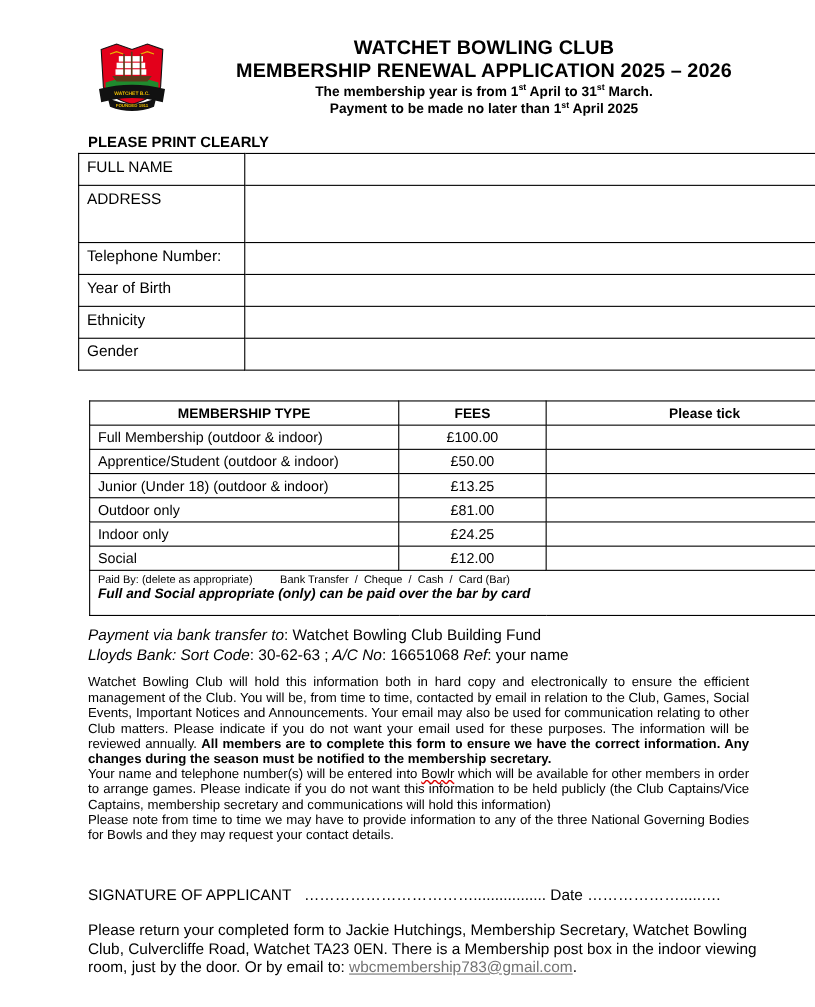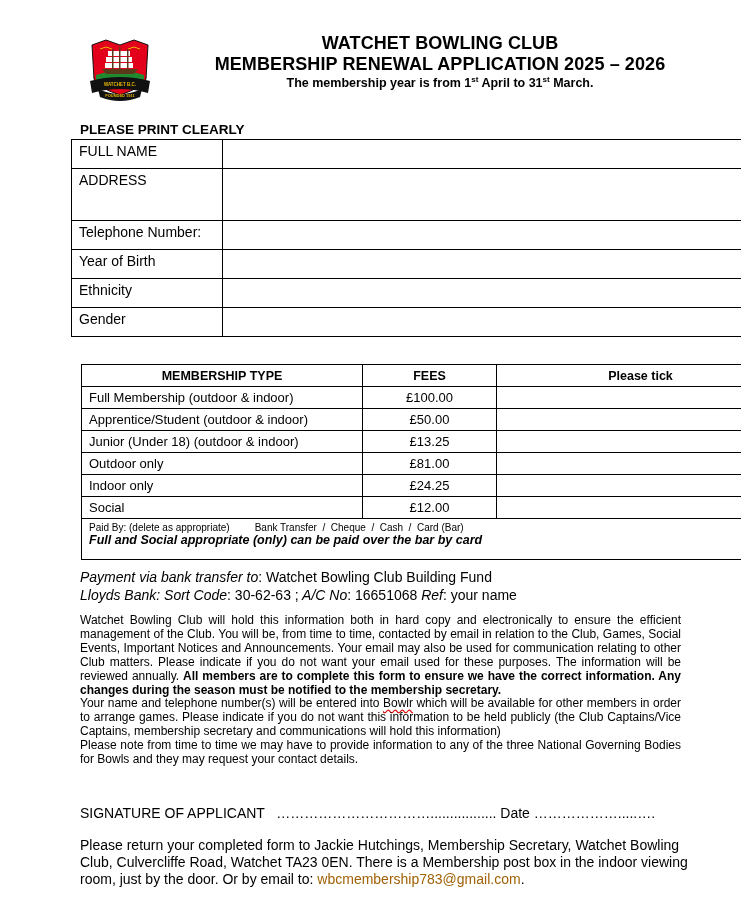--- a/index.html
+++ b/index.html
@@ -25,21 +25,21 @@
   .paid-line { font-size: 10px; white-space: pre; }
   .card-note { font-size: 12.5px; font-weight: bold; font-style: italic; }
   .bank { position: absolute; left: 80px; top: 568px; font-size: 14px; line-height: 18px; }
   .bank i { font-style: italic; }
   .bank .u { text-decoration-color: #1f4fa3; }
   .privacy { position: absolute; left: 80px; top: 614px; width: 601px; font-size: 12px; line-height: 13.9px; text-align: justify; }
   .privacy p { margin: 0; }
   .squiggle { text-decoration: underline wavy #d00; }
   .signature { position: absolute; left: 80px; top: 805px; font-size: 14px; white-space: pre; }
   .return { position: absolute; left: 80px; top: 837px; width: 610px; font-size: 14px; line-height: 17px; }
-  .return a { color: #a16207; }
+  .return a { color: #737373; text-decoration: underline; }
 </style>
 </head>
 <body>
 
 <div class="logo">
   <svg width="68" height="68" viewBox="0 0 68 68">
     <path d="M6 8 L20 3 L34 8 L48 3 L62 8 L60 42 Q58 50 34 58 Q10 50 8 42 Z" fill="#e3001b" stroke="#111" stroke-width="1"></path>
     <path d="M14 12 L20 10 L26 12" fill="none" stroke="#e8b800" stroke-width="1"></path>
     <path d="M42 12 L48 10 L54 12" fill="none" stroke="#e8b800" stroke-width="1"></path>
     <path d="M10 38 Q34 30 58 38 L58 44 Q34 40 10 44 Z" fill="#1f8a2e"></path>
@@ -54,20 +54,21 @@
     <path d="M12 52 Q34 62 56 52 L54 60 Q34 68 14 60 Z" fill="#111"></path>
     <text x="34" y="49" font-size="4.5" fill="#e8b800" text-anchor="middle" font-family="Liberation Sans, sans-serif" font-weight="bold">WATCHET B.C.</text>
     <text x="34" y="60" font-size="4" fill="#e8b800" text-anchor="middle" font-family="Liberation Sans, sans-serif" font-weight="bold">FOUNDED 1911</text>
   </svg>
 </div>
 
 <div class="header">
   <div class="h1">WATCHET BOWLING CLUB</div>
   <div class="h1">MEMBERSHIP RENEWAL APPLICATION 2025 – 2026</div>
   <div class="h2"><span>The membership year is from 1</span><sup>st</sup><span> April to 31</span><sup>st</sup><span> March.</span></div>
+  <div class="h2"><span>Payment to be made no later than 1</span><sup>st</sup><span> April 2025</span></div>
 </div>
 
 <div class="print-clearly">PLEASE PRINT CLEARLY</div>
 
 <table class="details">
   <tbody>
       <tr>
     <td class="label">FULL NAME</td>
     <td></td>
   </tr>

